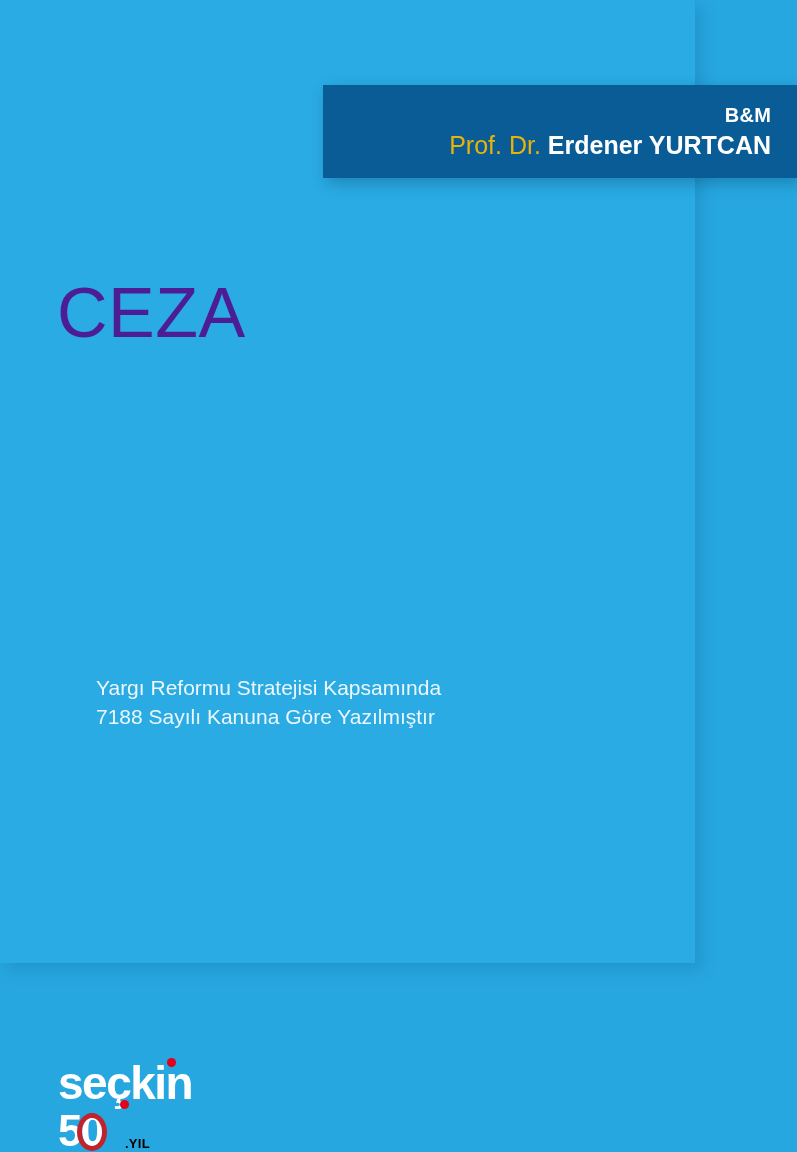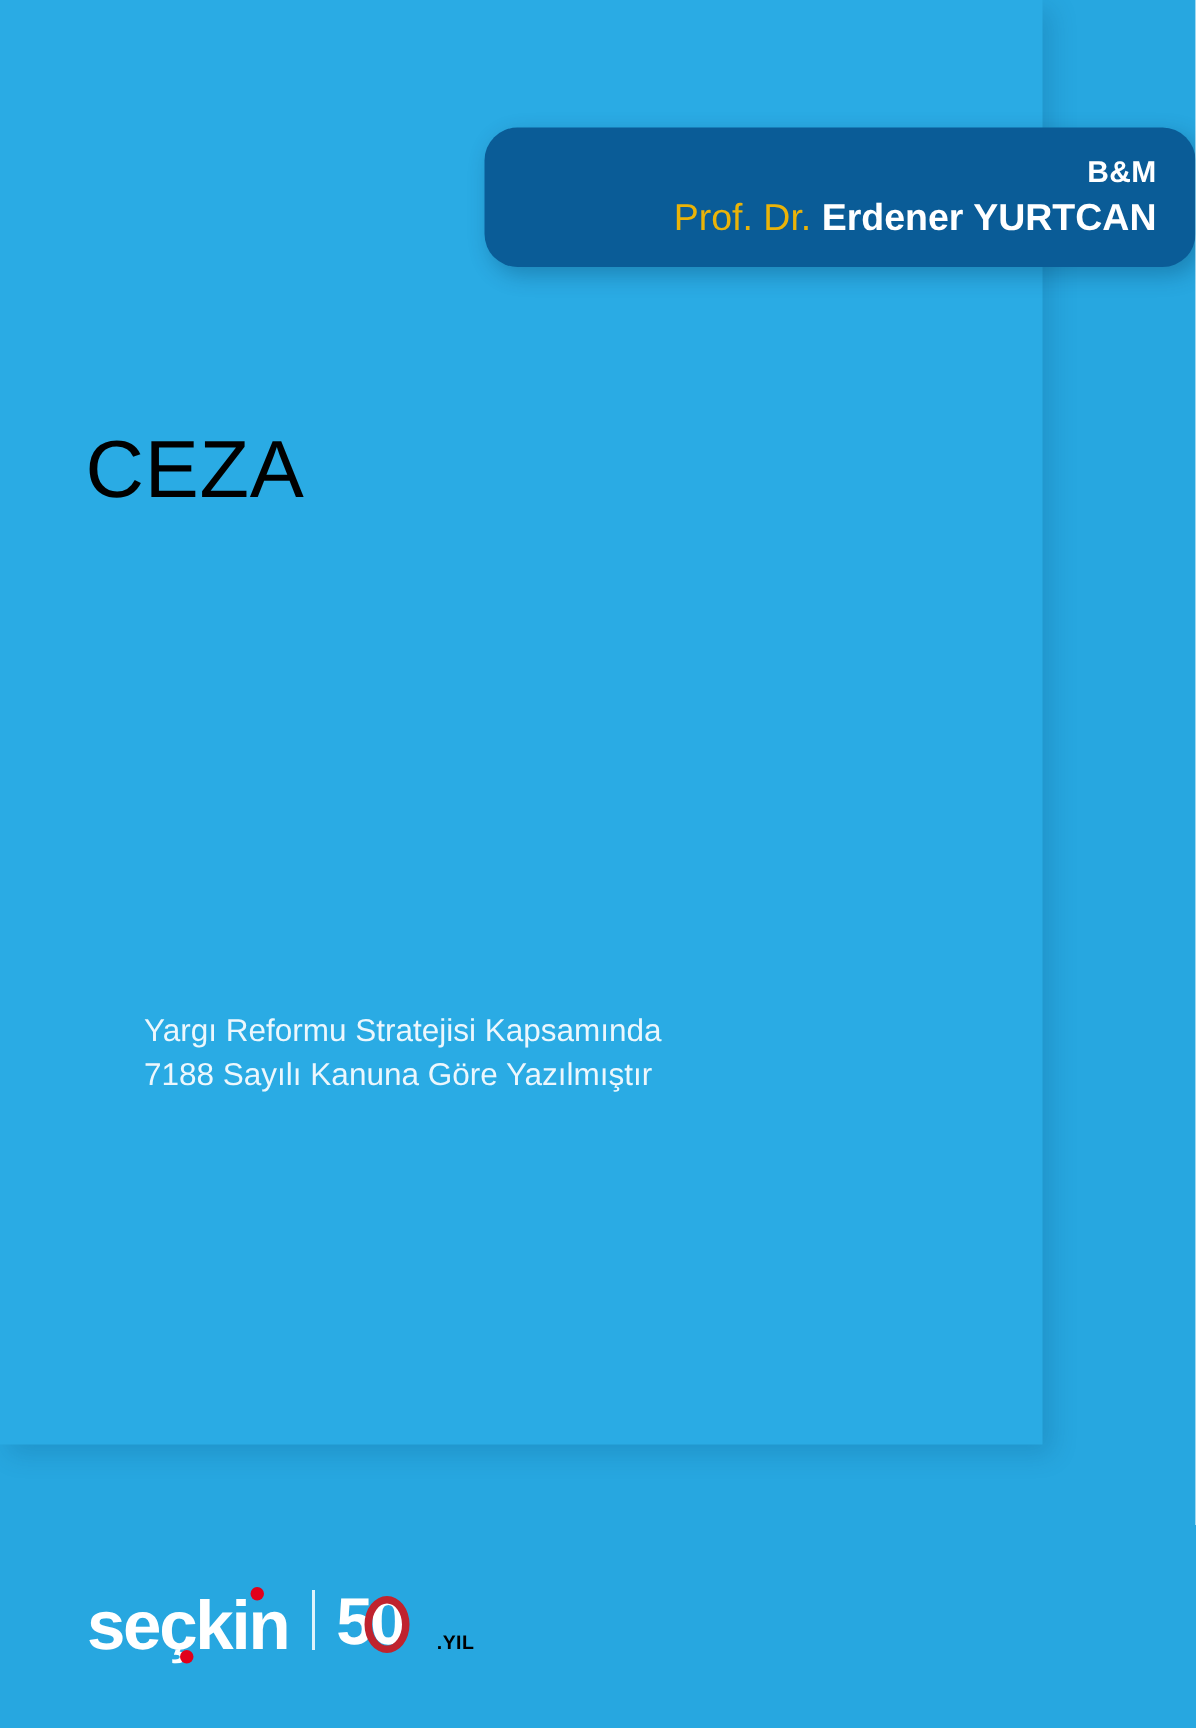--- a/index.html
+++ b/index.html
@@ -38,21 +38,20 @@
     width: 474px;
     height: 93px;
     background: #0a5c97;
     box-shadow: 4px 5px 14px rgba(0, 45, 80, 0.30);
     box-sizing: border-box;
     padding-right: 26px;
     display: flex;
     flex-direction: column;
     align-items: flex-end;
     justify-content: center;
-    border-radius: 22px;
   }
   #imprint-label {
     color: #ffffff;
     font-size: 20px;
     font-weight: bold;
     letter-spacing: 0.2px;
     line-height: 1;
     margin-bottom: 7px;
   }
   #author-line {
@@ -71,24 +70,24 @@
   }
 
   
   #title-block {
     position: absolute;
     left: 57px;
     top: 262px;
     width: 620px;
   }
   .title-line {
-    color: #000000;
+    color: #4c1d95;
     font-family: "Liberation Sans", sans-serif;
     font-weight: 300;
-    font-size: 54px;
+    font-size: 70px;
     line-height: 103px;
     letter-spacing: 0.5px;
     white-space: nowrap;
   }
 
   
   #subtitle-block {
     position: absolute;
     left: 60px;
     top: 673px;
@@ -104,20 +103,21 @@
   }
 
   
   #publisher-logo {
     position: absolute;
     left: 58px;
     top: 1060px;
     display: flex;
     align-items: flex-start;
     height: 52px;
+    flex-direction: column;
   }
   #brand-wrap {
     position: relative;
     display: inline-block;
   }
   #brand-name {
     color: #ffffff;
     font-size: 46px;
     font-weight: bold;
     letter-spacing: -1.5px;

